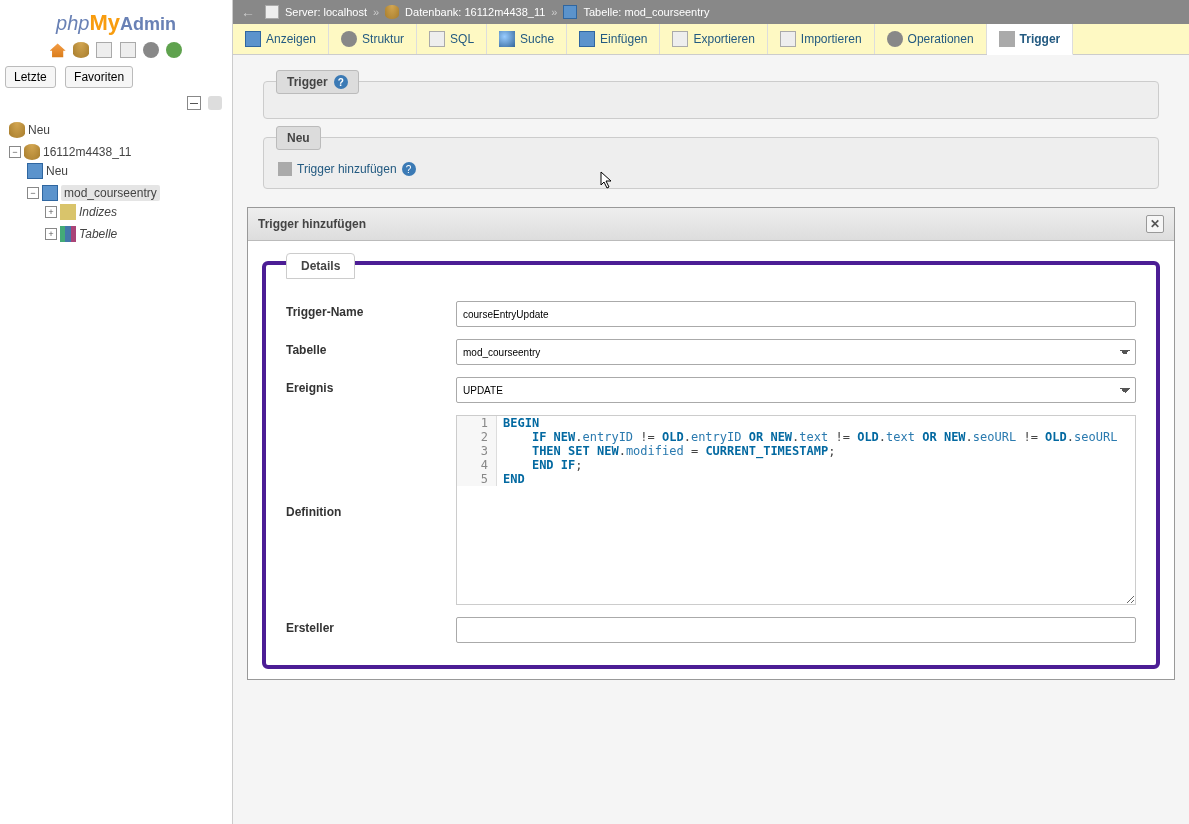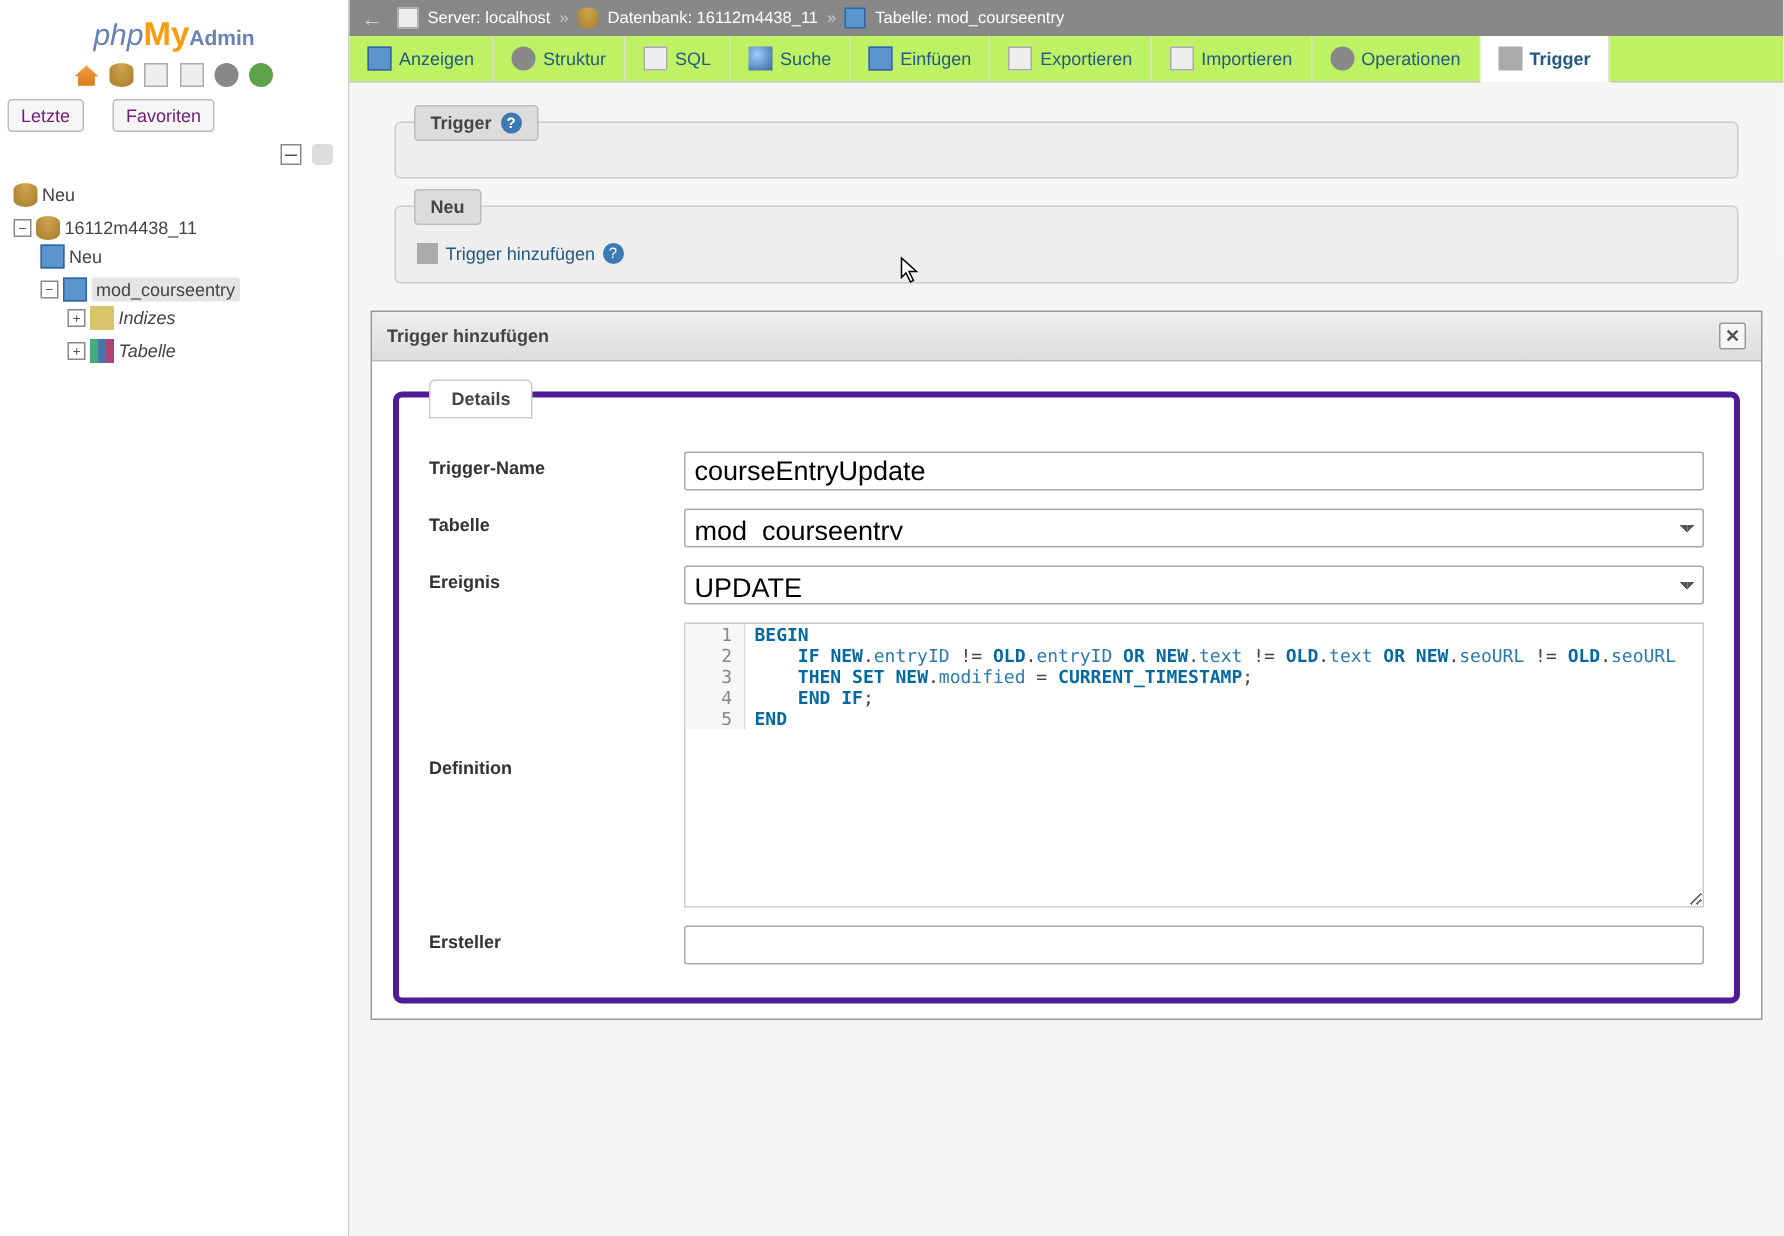--- a/index.html
+++ b/index.html
@@ -4,43 +4,43 @@
 <style>
 * { box-sizing: border-box; margin: 0; padding: 0; }
 body { font-family: sans-serif; font-size: 12px; background: #fff; color: #444; overflow: hidden; }
 #page { display: flex; width: 1189px; height: 824px; }
 
 
 #sidebar { width: 233px; background: #fff; border-right: 1px solid #ccc; padding: 5px 0; }
 .logo { text-align: center; padding: 5px 0 2px; }
 .logo .php { color: #6981b5; font-weight: normal; font-size: 20px; font-style: italic; }
 .logo .my { color: #f89c0e; font-weight: bold; font-size: 22px; }
-.logo .admin { color: #6981b5; font-weight: bold; font-size: 14px; }
+.logo .admin { color: #6981b5; font-weight: bold; font-size: 18px; }
 .toolbar-icons { text-align: center; padding: 4px 0; }
 .toolbar-icons span { display:inline-block; width:16px; height:16px; margin:0 2px; vertical-align: middle; cursor:pointer; }
 .mini-tabs { padding: 4px 5px; }
-.mini-tabs span { display:inline-block; padding:3px 8px; border:1px solid #bbb; border-radius:3px; background:#f6f6f6; color:#701a75; cursor:pointer; margin-right:16px; }
+.mini-tabs span { display:inline-block; padding:3px 8px; border:1px solid #bbb; border-radius:3px; background:#f6f6f6; color:#000000; cursor:pointer; margin-right:6px; }
 .tree-controls { text-align:right; padding:4px 10px 6px; }
 .tree-controls span { display:inline-block; width:14px; height:14px; margin-left:4px; cursor:pointer; }
 .tree { padding: 0 5px; font-size:12px; }
 .tree ul { list-style:none; padding-left:18px; }
 .tree li { padding:3px 0; white-space:nowrap; }
 .tree .node { display:flex; align-items:center; gap:3px; cursor:pointer; }
 .tree .toggle { width:12px; height:12px; display:inline-flex; align-items:center; justify-content:center; border:1px solid #888; font-size:9px; line-height:1; background:#fff; color:#555; }
 .tree .ticon { width:16px; height:16px; display:inline-block; }
 .tree .sel { background:#e5e5e5; border-radius:2px; padding:1px 3px; }
 .tree .italic { font-style: italic; }
 
 
 #main { flex:1; background:#f5f5f5; display:flex; flex-direction:column; min-width:0; }
 .breadcrumb { background:#888; color:#fff; padding:4px 8px; display:flex; align-items:center; gap:6px; font-size:11px; }
 .breadcrumb .arrow-left { color:#ccc; cursor:pointer; font-size:14px; margin-right:4px; }
 .breadcrumb .bicon { width:14px; height:14px; display:inline-block; }
 .breadcrumb .sep { color:#ccc; }
-.tabs { background:#bef264; border-bottom:1px solid #ccc; display:flex; }
+.tabs { background:#fef9c3; border-bottom:1px solid #ccc; display:flex; }
 .tabs .tab { padding:7px 12px; color:#235a81; display:flex; align-items:center; gap:5px; cursor:pointer; border-right:1px solid #ddd; }
 .tabs .tab.active { background:#fff; border-bottom:1px solid #fff; margin-bottom:-1px; font-weight:bold; }
 .tabs .ticon2 { width:16px; height:16px; display:inline-block; }
 .content { padding:18px 12px 10px; flex:1; overflow:auto; position:relative; }
 
 
 .fbox { border:1px solid #ccc; border-radius:4px; background:#eee; margin:8px 18px 18px; padding:22px 14px 14px; position:relative; }
 .fbox .legend { position:absolute; top:-12px; left:12px; background:#dcdcdc; border:1px solid #bbb; border-radius:3px; padding:4px 10px; font-weight:bold; color:#444; display:flex; align-items:center; gap:6px; }
 .help-icon { width:14px; height:14px; border-radius:50%; background:#3b7ab5; color:#fff; font-size:10px; display:inline-flex; align-items:center; justify-content:center; cursor:pointer; }
 .fbox .note { color:#555; }
@@ -49,21 +49,21 @@
 
 .dialog { border:1px solid #999; background:#fff; margin:0 2px; }
 .dialog .titlebar { background:linear-gradient(#eee,#ddd); border-bottom:1px solid #bbb; padding:7px 10px; font-weight:bold; color:#444; display:flex; justify-content:space-between; align-items:center; }
 .dialog .closebtn { width:18px; height:18px; border:1px solid #999; border-radius:2px; background:#f6f6f6; display:flex; align-items:center; justify-content:center; cursor:pointer; color:#555; font-weight:bold; font-size:12px; }
 .dialog .dbody { padding:20px 14px 10px; }
 .dfieldset { border:4px solid #4c1d95; border-radius:6px; padding:30px 16px 16px; position:relative; }
 .dfieldset .legend2 { position:absolute; top:-12px; left:20px; background:#fff; border:1px solid #ccc; border-top-left-radius:4px; border-top-right-radius:4px; padding:5px 14px; font-weight:bold; }
 table.form { width:100%; border-collapse:collapse; }
 table.form td { padding:6px 4px; vertical-align:top; }
 table.form td.label { width:170px; font-weight:bold; color:#333; padding-top:10px; }
-input[type=text], select { width:100%; padding:4px 6px; border:1px solid #aaa; border-radius:2px; font-size:18px; background:#fff; height:26px; }
+input[type=text], select { width:100%; padding:4px 6px; border:1px solid #aaa; border-radius:2px; font-size:10px; background:#fff; height:26px; }
 select { appearance:none; background-image:linear-gradient(45deg,transparent 50%,#555 50%),linear-gradient(135deg,#555 50%,transparent 50%); background-position:right 10px center,right 5px center; background-size:5px 5px,5px 5px; background-repeat:no-repeat; padding-right:24px; }
 .codebox { border:1px solid #ccc; background:#fff; font-family:monospace; font-size:12px; height:190px; overflow:auto; resize:both; }
 .codebox .line { display:flex; }
 .codebox .gutter { width:40px; text-align:right; padding-right:8px; color:#888; background:#f7f7f7; border-right:1px solid #ddd; user-select:none; }
 .codebox .code { flex:1; padding-left:6px; white-space:pre; }
 .kw { color:#0369a1; font-weight:bold; }
 .id { color:#2a7aaf; }
 .dbuttons { text-align:right; padding:14px 10px 10px; border-top:1px solid #e5e5e5; margin-top:10px; }
 .dbuttons button { padding:6px 14px; border:1px solid #aaa; border-radius:4px; background:linear-gradient(#fdfdfd,#e8e8e8); cursor:pointer; margin-left:6px; color:#333; }
 

